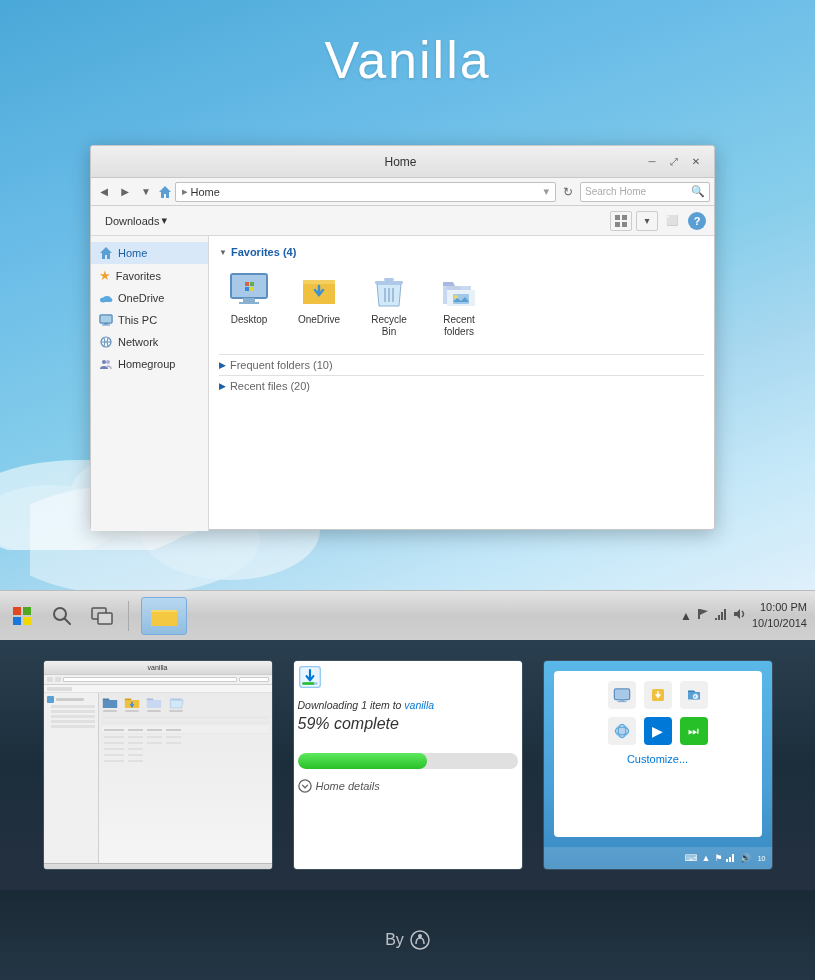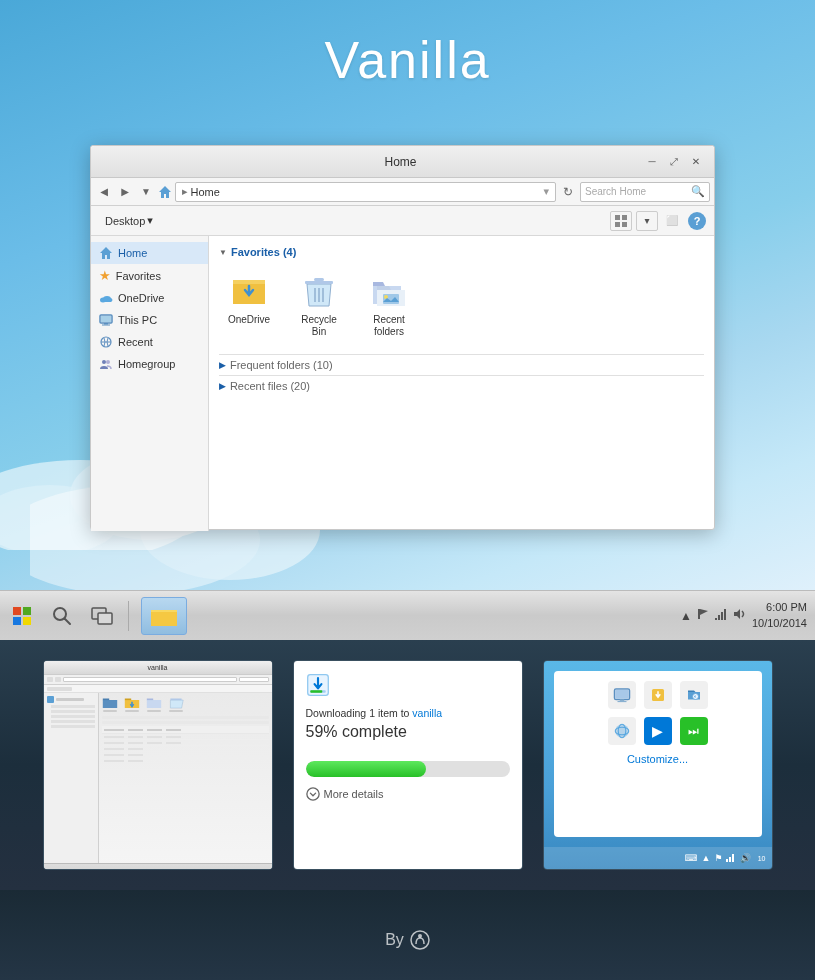--- a/index.html
+++ b/index.html
@@ -427,21 +427,22 @@
       padding: 0 6px;
       gap: 8px;
     }
 
     
     .thumb2-inner {
       width: 100%;
       height: 100%;
       background: white;
       position: relative;
-      padding: 12px;
+      padding: 4px;
+      font-style: italic;
     }
 
     .thumb2-header {
       display: flex;
       align-items: center;
       margin-bottom: 10px;
       gap: 8px;
     }
 
     .thumb2-dl-icon {
@@ -598,21 +599,21 @@
     </div>
     <div class="nav-btn" style="font-size:12px">↻</div>
     <div class="search-box">
       <span style="flex:1;font-size:10px;color:#aaa">Search Home</span>
       <span style="color:#888;font-size:11px">🔍</span>
     </div>
   </div>
 
   <div class="toolbar">
     <div class="toolbar-btn">
-      <span>Desktop</span>
+      <span>Downloads</span>
       <span>▾</span>
     </div>
     <div class="toolbar-right">
 
       <div class="view-btn" style="border:1px solid #ccc">
         <svg viewBox="0 0 14 14" width="14" height="14">
             <rect x="1" y="1" width="5" height="5" fill="#888"></rect>
             <rect x="8" y="1" width="5" height="5" fill="#888"></rect>
             <rect x="1" y="8" width="5" height="5" fill="#888"></rect>
             <rect x="8" y="8" width="5" height="5" fill="#888"></rect>
@@ -655,21 +656,21 @@
         </svg>
         <span>This PC</span>
       </div>
       <div class="nav-item">
         <svg viewBox="0 0 14 14" width="14" height="14">
           <circle cx="7" cy="7" r="5" fill="none" stroke="#6090c0" stroke-width="1.2"></circle>
           <line x1="2" y1="7" x2="12" y2="7" stroke="#6090c0" stroke-width="1"></line>
           <path d="M5,3 Q7,7 5,11" fill="none" stroke="#6090c0" stroke-width="1"></path>
           <path d="M9,3 Q7,7 9,11" fill="none" stroke="#6090c0" stroke-width="1"></path>
         </svg>
-        <span>Recent</span>
+        <span>Network</span>
       </div>
       <div class="nav-item">
         <svg viewBox="0 0 14 14" width="14" height="14">
           <circle cx="5" cy="5" r="2" fill="#7080b8"></circle>
           <circle cx="9" cy="5" r="2" fill="#9090c8" opacity="0.7"></circle>
           <path d="M1,12 Q1,9 5,9 Q9,9 9,12" fill="#7080b8"></path>
           <path d="M8,9 Q12,9 12,12" fill="none" stroke="#9090c8" stroke-width="1.5" opacity="0.7"></path>
         </svg>
         <span>Homegroup</span>
       </div>
@@ -677,20 +678,34 @@
 
     <div class="content-pane">
 
       <div class="section-header">
         <span class="arrow">▼</span>
         <span>Favorites (4)</span>
       </div>
 
       <div class="favorites-grid">
 
+        <div class="fav-item">
+          <svg class="fav-icon" viewBox="0 0 40 40">
+            <rect x="2" y="4" width="36" height="24" rx="2" fill="none" stroke="#5a8fc0" stroke-width="2"></rect>
+            <rect x="3" y="5" width="34" height="22" fill="#a8c8e8"></rect>
+            <rect x="14" y="28" width="12" height="4" fill="#8ab0d0"></rect>
+            <rect x="10" y="32" width="20" height="2" fill="#8ab0d0"></rect>
+
+            <rect x="16" y="12" width="4" height="4" fill="#e04820" opacity="0.8"></rect>
+            <rect x="21" y="12" width="4" height="4" fill="#50a820" opacity="0.8"></rect>
+            <rect x="16" y="17" width="4" height="4" fill="#1878e0" opacity="0.8"></rect>
+            <rect x="21" y="17" width="4" height="4" fill="#f0d800" opacity="0.8"></rect>
+          </svg>
+          <span class="fav-label">Desktop</span>
+        </div>
 
         <div class="fav-item">
           <svg class="fav-icon" viewBox="0 0 40 40">
 
             <path d="M4,14 L4,34 L36,34 L36,14 Z" fill="#f0c040"></path>
             <path d="M4,14 L4,10 L16,10 L18,14 Z" fill="#e0a820"></path>
             <path d="M4,10 L36,10 L36,14 L4,14 Z" fill="#f5d060"></path>
 
             <path d="M20,16 L20,24 M16,20 L20,25 L24,20" stroke="#4090d0" stroke-width="2.5" fill="none" stroke-linecap="round"></path>
           </svg>
@@ -803,21 +818,21 @@
 
       <div class="tray-icon">
         <svg viewBox="0 0 14 14" width="14" height="14">
           <path d="M2,5 L5,5 L8,2 L8,12 L5,9 L2,9 Z" fill="#555"></path>
           <path d="M10,4 Q13,7 10,10" stroke="#555" stroke-width="1.5" fill="none"></path>
         </svg>
       </div>
     </div>
 
     <div class="clock">
-      <div>6:00 PM</div>
+      <div>10:00 PM</div>
       <div>10/10/2014</div>
     </div>
   </div>
 </div>
 
 <div class="thumbnails-section">
 
   <div class="thumbnail-card">
     <div class="thumb1-inner">
       <div class="thumb1-titlebar">
@@ -945,21 +960,21 @@
       </div>
       <div class="thumb2-percent">59% complete</div>
       <div class="progress-bar-bg">
         <div class="progress-bar-fill" style="width:59%"></div>
       </div>
       <div class="thumb2-more">
         <svg viewBox="0 0 16 16" width="14" height="14">
           <circle cx="8" cy="8" r="7" fill="none" stroke="#666" stroke-width="1.5"></circle>
           <path d="M5,7 L8,10 L11,7" stroke="#666" stroke-width="1.5" fill="none" stroke-linecap="round"></path>
         </svg>
-        <span>More details</span>
+        <span>Home details</span>
       </div>
     </div>
   </div>
 
   <div class="thumbnail-card">
     <div class="thumb3-inner">
       <div class="thumb3-popup">
 
         <div class="thumb3-icons-row">
           <div class="thumb3-icon-box">

